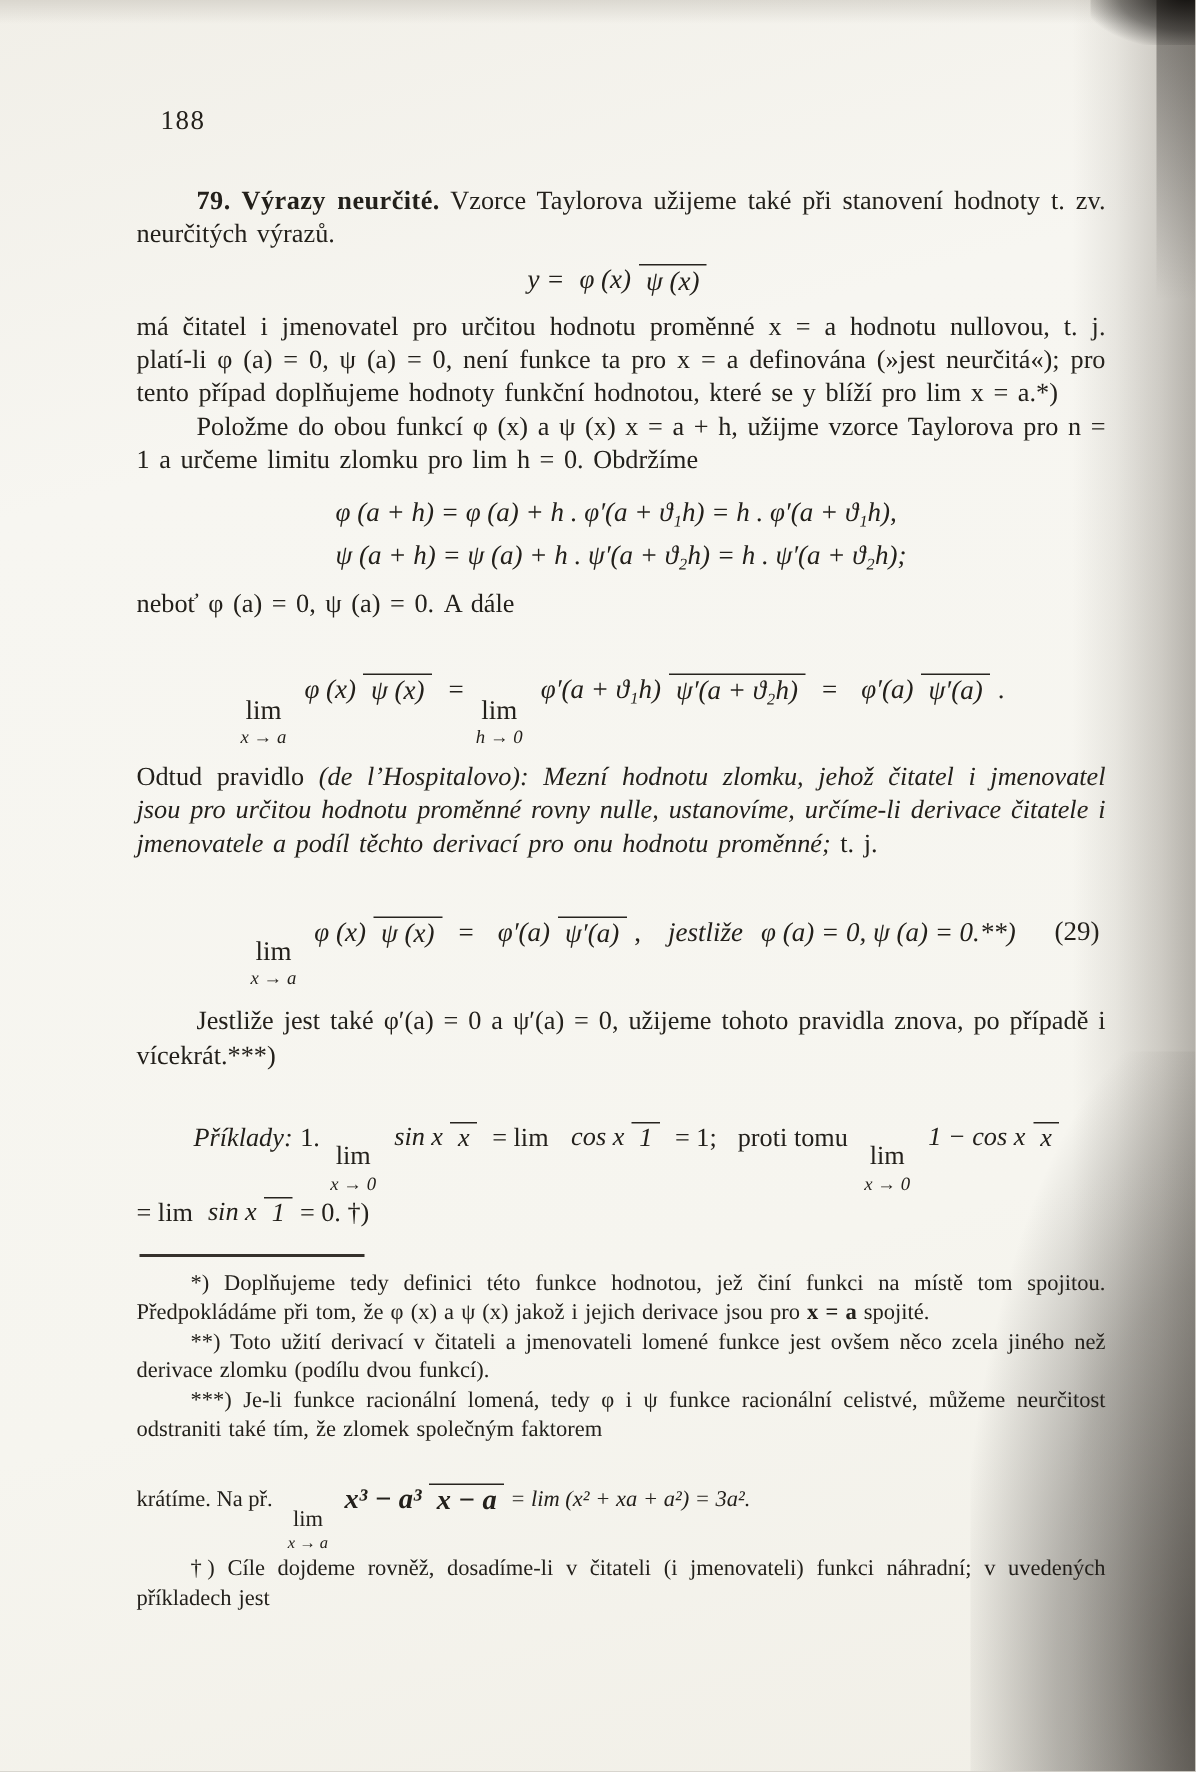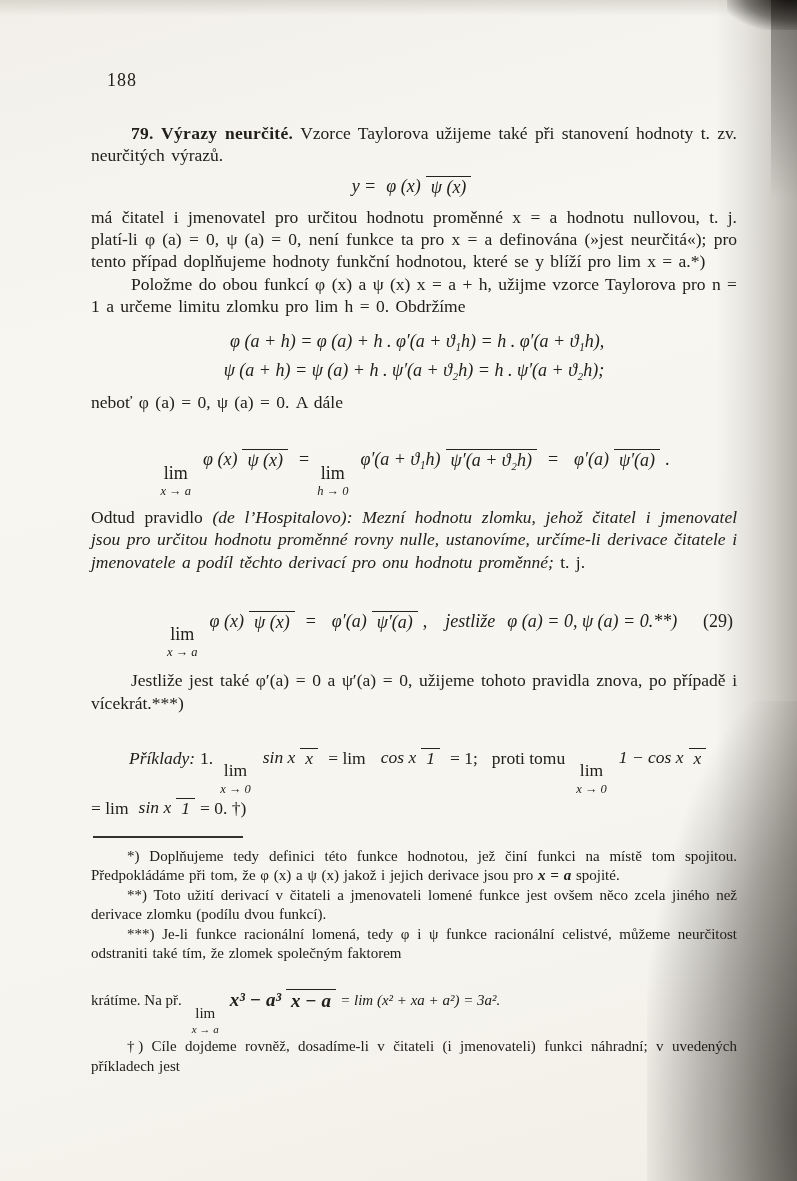--- a/index.html
+++ b/index.html
@@ -22,32 +22,32 @@
     background:linear-gradient(to bottom,rgba(30,26,22,.45),rgba(30,26,22,0));}
 
   .content{position:absolute;left:91px;top:70px;width:646px;}
   .pagenum{font-size:18px;margin:0 0 31px 16px;letter-spacing:1px;}
 
   p.body{font-size:17.5px;line-height:22.3px;text-align:justify;margin:0;word-spacing:2px;}
   .indent{text-indent:40px;}
   b.hd{font-weight:bold;letter-spacing:.3px;}
   .it{font-style:italic;}
   .mi{font-style:italic;}
-  .emph{font-style:italic;font-weight:bold;}
+  .emph{font-weight:bold;}
 
   
   .disp{display:flex;align-items:center;justify-content:center;font-size:18px;margin:9px 0;}
   .frac{display:inline-flex;flex-direction:row;align-items:center;vertical-align:middle;margin:0 5px;line-height:1.12;}
   .frac .num{padding:0 5px 1px;}
   .frac .den{border-top:1.5px solid #26231e;padding:0 5px 0;}
   .limb{display:inline-flex;flex-direction:column;align-items:center;line-height:1;margin:0 2px;}
   .limb .limtop{font-style:normal;margin-top:41px;}
   .limb .limsub{font-size:12.5px;margin-top:3px;font-style:italic;}
   .op{margin:0 6px;}
-  .dispstack{width:max-content;margin:10px auto 6px;text-align:right;font-size:18px;line-height:29px;}
+  .dispstack{width:max-content;margin:10px auto 6px;text-align:left;font-size:18px;line-height:29px;}
   .eqrow{position:relative;display:flex;align-items:center;justify-content:flex-start;
     font-size:18px;margin:11px 0;padding-left:74px;}
   .eqnum{position:absolute;right:4px;top:50%;transform:translateY(-50%);font-style:normal;}
 
   .exline{display:flex;align-items:center;font-size:17.5px;margin:3px 0;}
   .exline.first{padding-left:38px;margin-top:7px;}
   .gap-s{margin:0 5px;}.gap-m{margin:0 9px;}
 
   
   .fnrule{border:none;border-top:2px solid #35312b;width:150px;margin:17px 0 9px 2px;}

